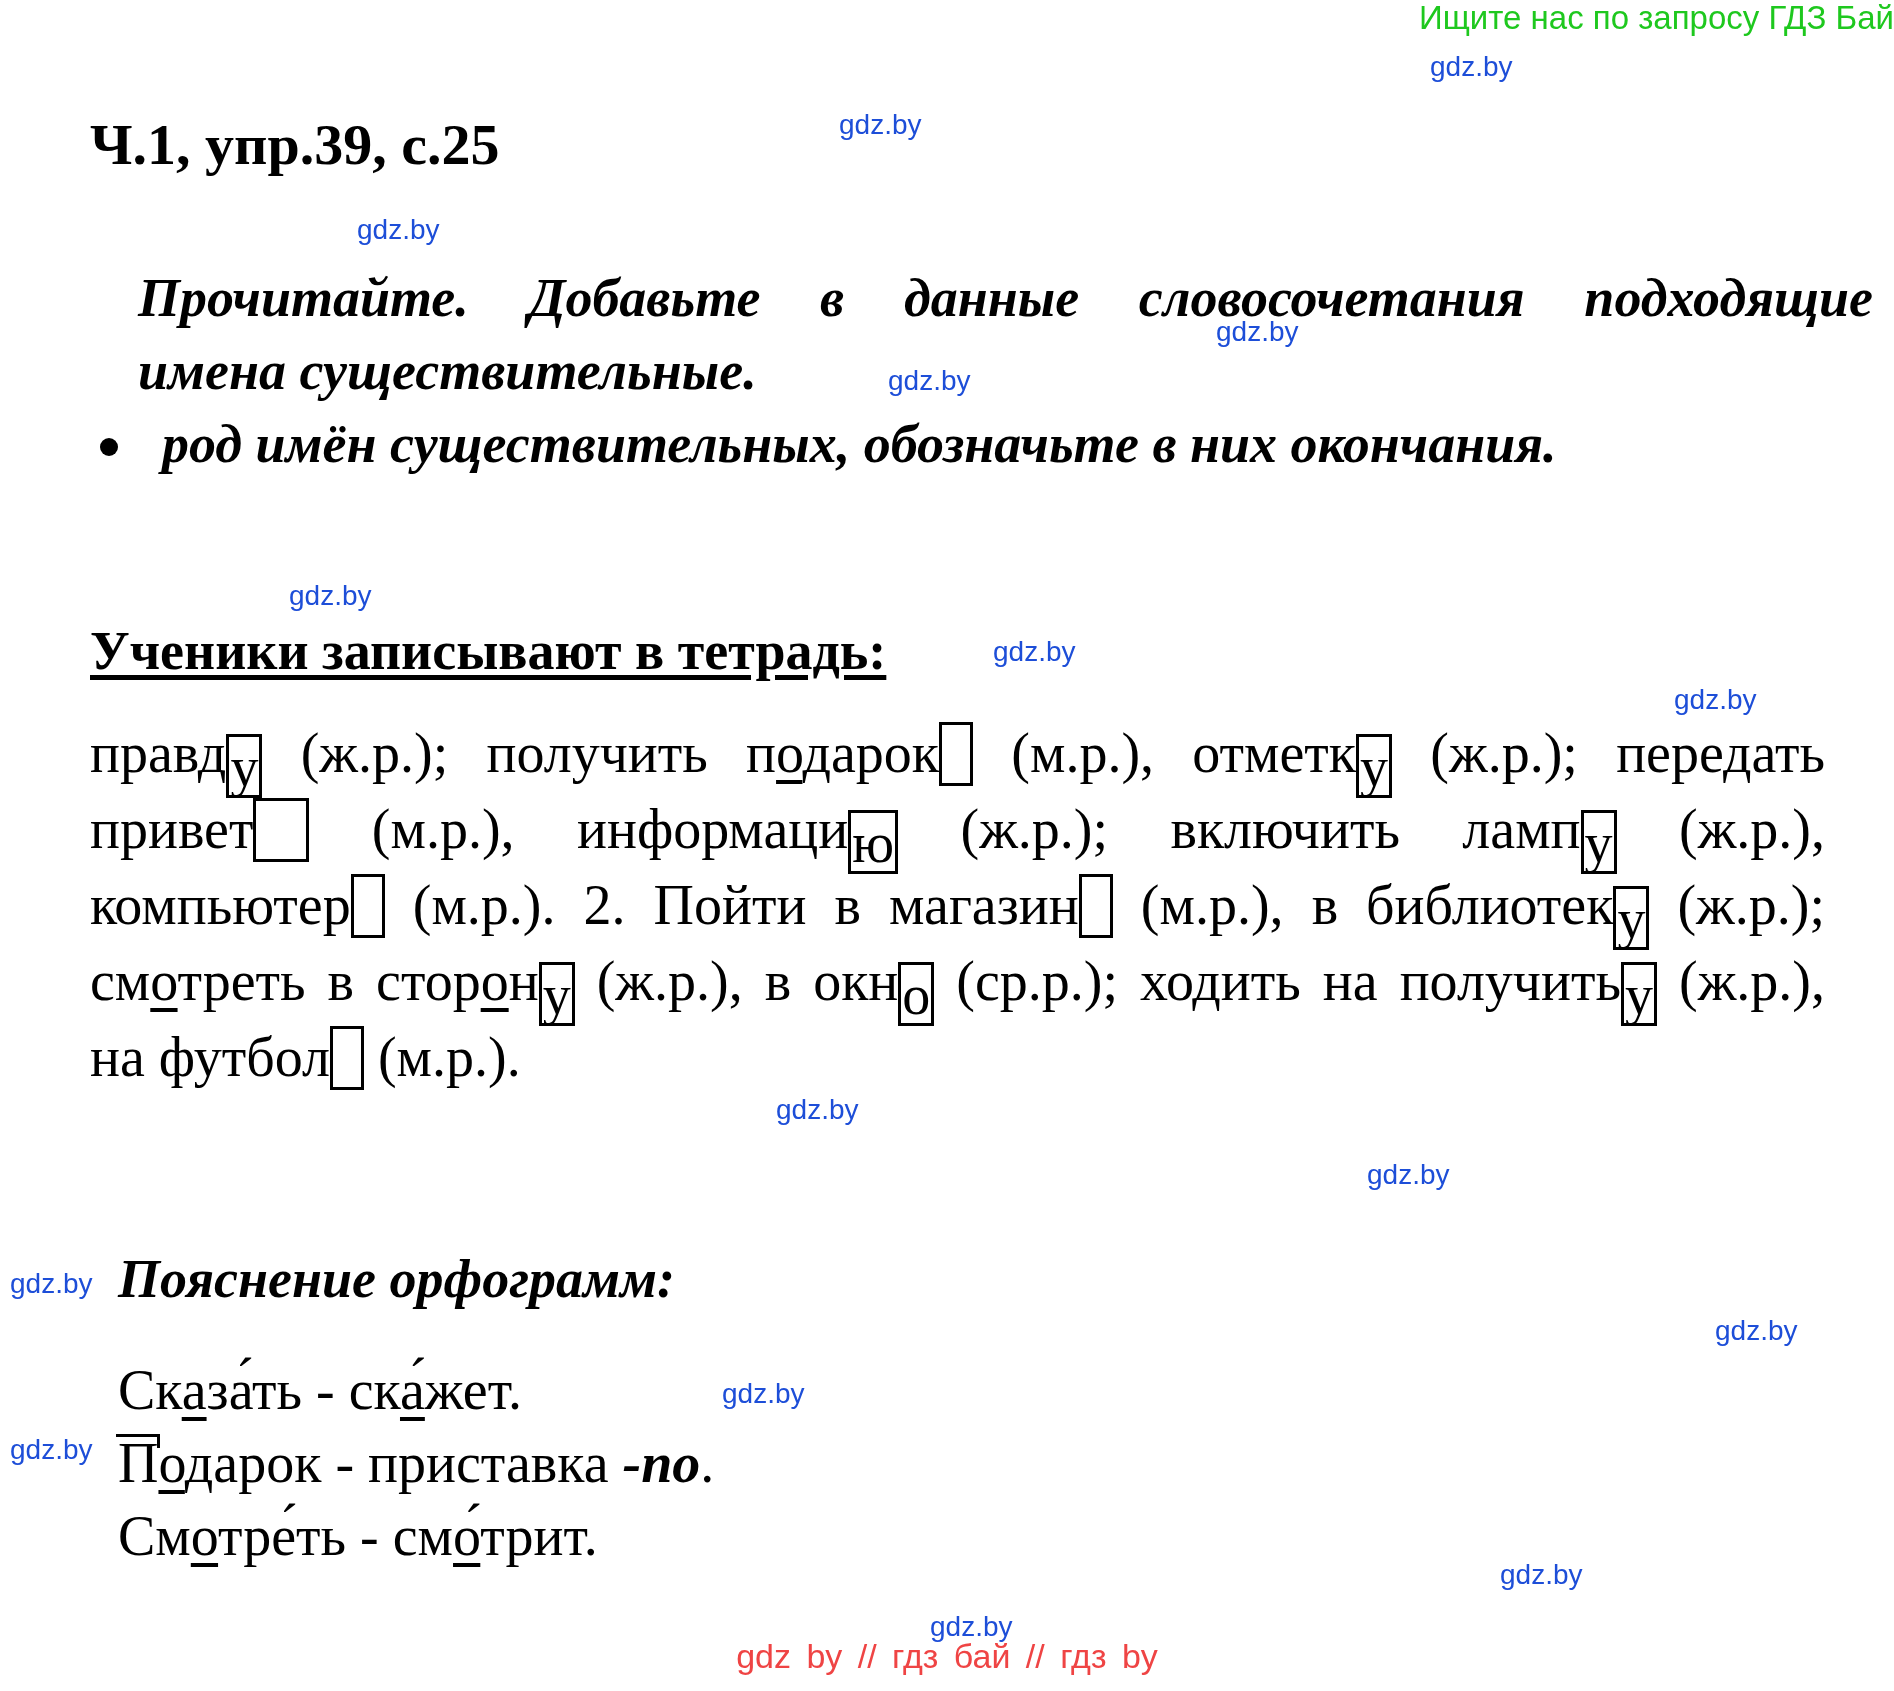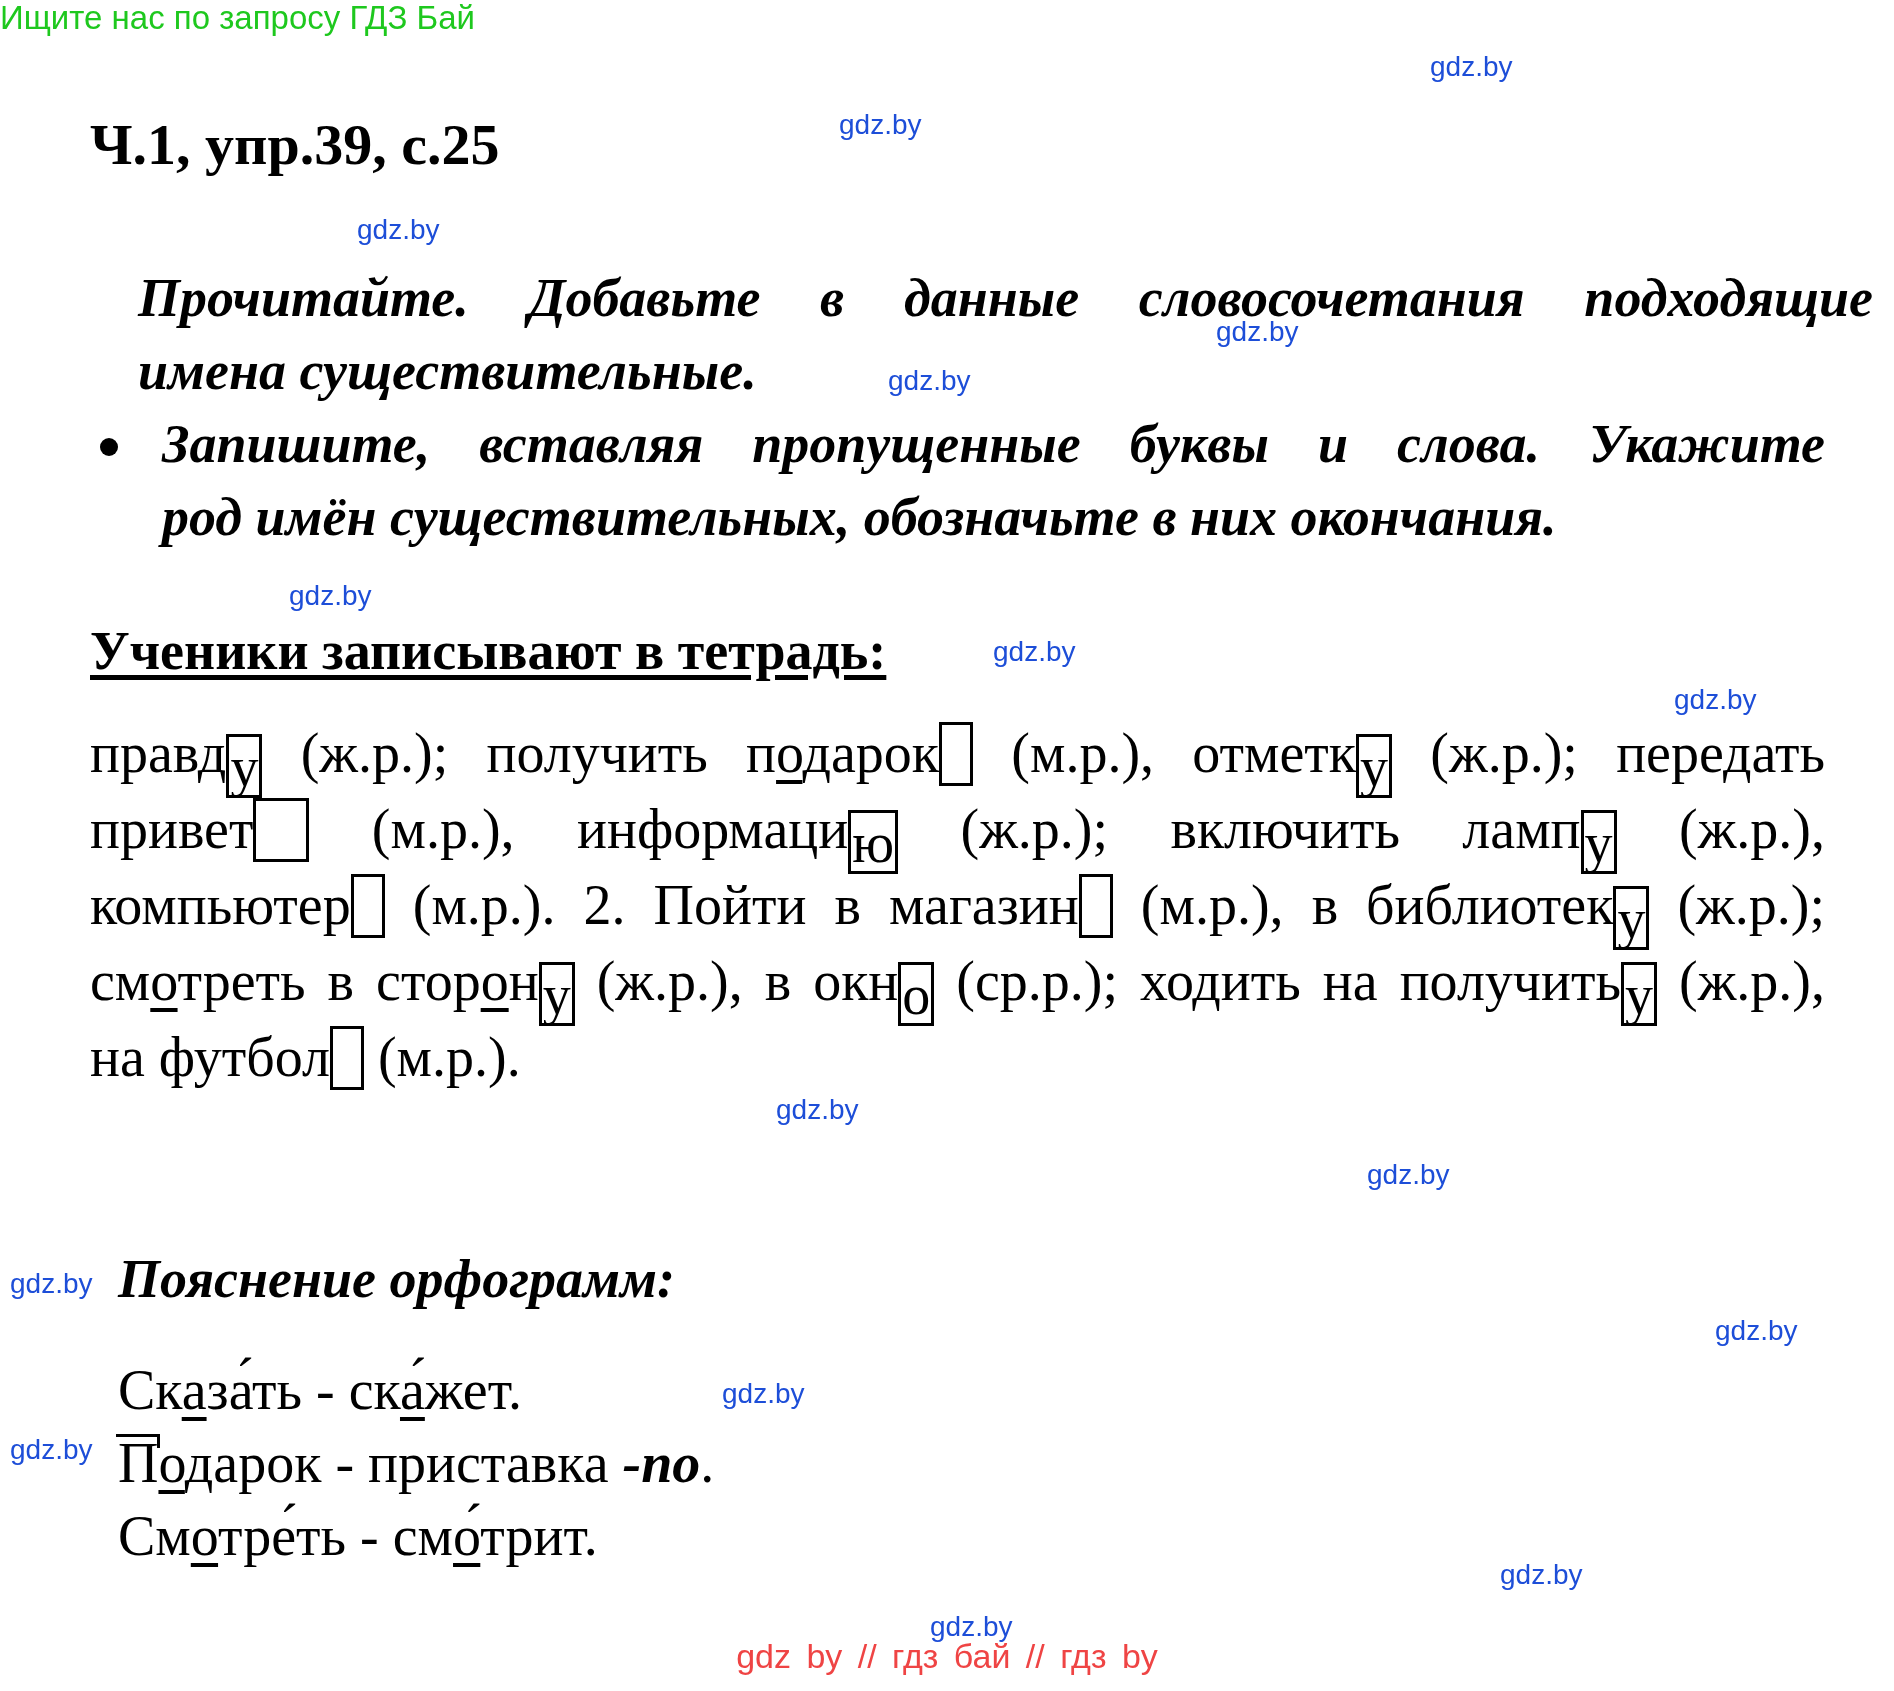--- a/index.html
+++ b/index.html
@@ -2,21 +2,21 @@
 <html><head>
 <meta charset="utf-8">
 <style>
   html, body { margin: 0; padding: 0; background: #ffffff; }
   body {
     width: 1894px; height: 1691px; position: relative; overflow: hidden;
     font-family: "Liberation Serif", serif; color: #000;
   }
   .abs { position: absolute; }
   .promo {
-    left: 0; width: 1894px; top: 0; text-align: left;
+    left: 0; width: 1894px; top: 0; text-align: right;
     font-family: "Liberation Sans", sans-serif; font-size: 33px; line-height: 36px;
     color: #1ec81e;
   }
   .wm {
     font-family: "Liberation Sans", sans-serif; font-size: 28px; line-height: 30px;
     color: #1d4ed8;
   }
   .title {
     left: 90px; top: 112px; font-size: 58px; font-weight: bold; line-height: 66px;
   }
@@ -76,21 +76,20 @@
 <div class="abs title">Ч.1, упр.39, с.25</div>
 
 <div class="abs instr" style="top:262px;margin-left:48px;">
   <span class="line">Прочитайте. Добавьте в данные словосочетания подходящие</span>
   <span class="line last">имена существительные.</span>
 </div>
 
 <div class="bullet-row" style="top:408px;">
   <span class="bullet-dot"></span>
   <div class="bullet-text">
-    <span class="line">Запишите, вставляя пропущенные буквы и слова. Укажите</span>
     <span class="line last">род имён существительных, обозначьте в них окончания.</span>
   </div>
 </div>
 
 <div class="abs section-head">Ученики записывают в тетрадь:</div>
 
 <div class="abs body-text" id="answer-body">
     <span class="line"><span>правд</span><span class="box">у</span><span> (ж.р.); получить п</span><span class="ul">о</span><span>дарок</span><span class="box empty"></span><span> (м.р.), отметк</span><span class="box">у</span><span> (ж.р.); передать</span></span>
     <span class="line"><span>привет</span><span class="box empty wide"></span><span> (м.р.), информаци</span><span class="box">ю</span><span> (ж.р.); включить ламп</span><span class="box">у</span><span> (ж.р.),</span></span>
     <span class="line"><span>компьютер</span><span class="box empty"></span><span> (м.р.). 2. Пойти в магазин</span><span class="box empty"></span><span> (м.р.), в библиотек</span><span class="box">у</span><span> (ж.р.);</span></span>

